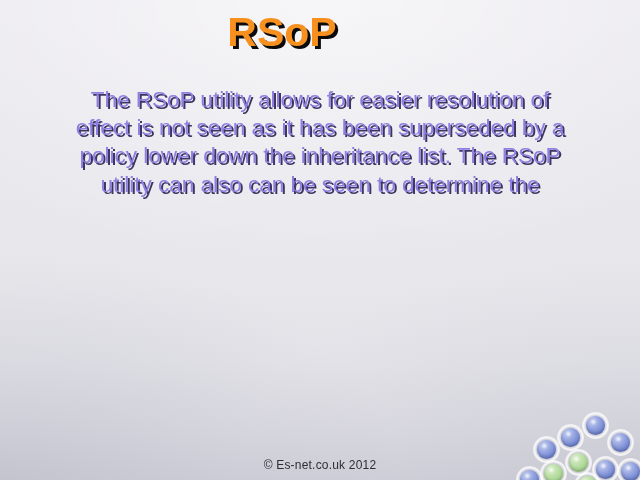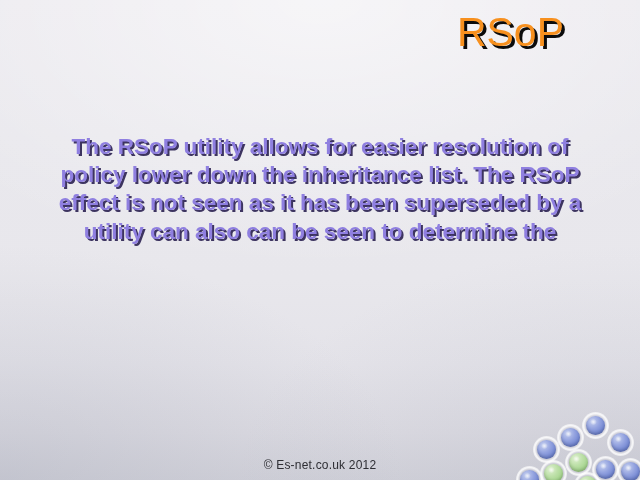--- a/index.html
+++ b/index.html
@@ -37,43 +37,42 @@
       radial-gradient(90% 70% at 100% 100%, rgba(160,164,180,0.22) 0%, rgba(160,164,180,0) 70%);
     pointer-events: none;
   }
 
   
   #title {
     position: absolute;
     top: 8px;
     left: 0;
     width: 564px;
-    text-align: right;
+    text-align: center;
     font-size: 41px;
-    font-weight: normal;
+    font-weight: bold;
     letter-spacing: 0px;
     color: #f7901e;
     text-shadow: 3px 3px 0 #0b0b0b;
     line-height: 48px;
     white-space: nowrap;
   }
 
   
   #body-text {
     position: absolute;
     top: 86px;
     left: 14px;
     width: 612px;
     text-align: center;
     font-size: 22.5px;
-    font-weight: bold;
+    font-weight: normal;
     color: #8f7fe0;
     text-shadow: 2px 2px 0 #3d3460;
     line-height: 28.2px;
-    margin-top: 47px;
   }
   #body-text .ln {
     display: block;
     white-space: nowrap;
   }
 
   
   #footer {
     position: absolute;
     top: 458px;
@@ -143,22 +142,22 @@
 <body>
 
 <div id="slide">
 
   <div id="bg-vignette"></div>
 
   <div id="title">RSoP</div>
 
   <div id="body-text">
     <span class="ln">The RSoP utility allows for easier resolution of</span>
+    <span class="ln">effect is not seen as it has been superseded by a</span>
     <span class="ln">policy lower down the inheritance list. The RSoP</span>
-    <span class="ln">effect is not seen as it has been superseded by a</span>
     <span class="ln">utility can also can be seen to determine the</span>
   </div>
 
   <div id="footer">© Es-net.co.uk 2012</div>
 
   <div id="bubbles">
       <div class="bubble blue" style="left: 66px; top: 16px; width: 19px; height: 19px;">
         <div class="ring"></div>
         <div class="dot">
           <div class="hl"></div>

